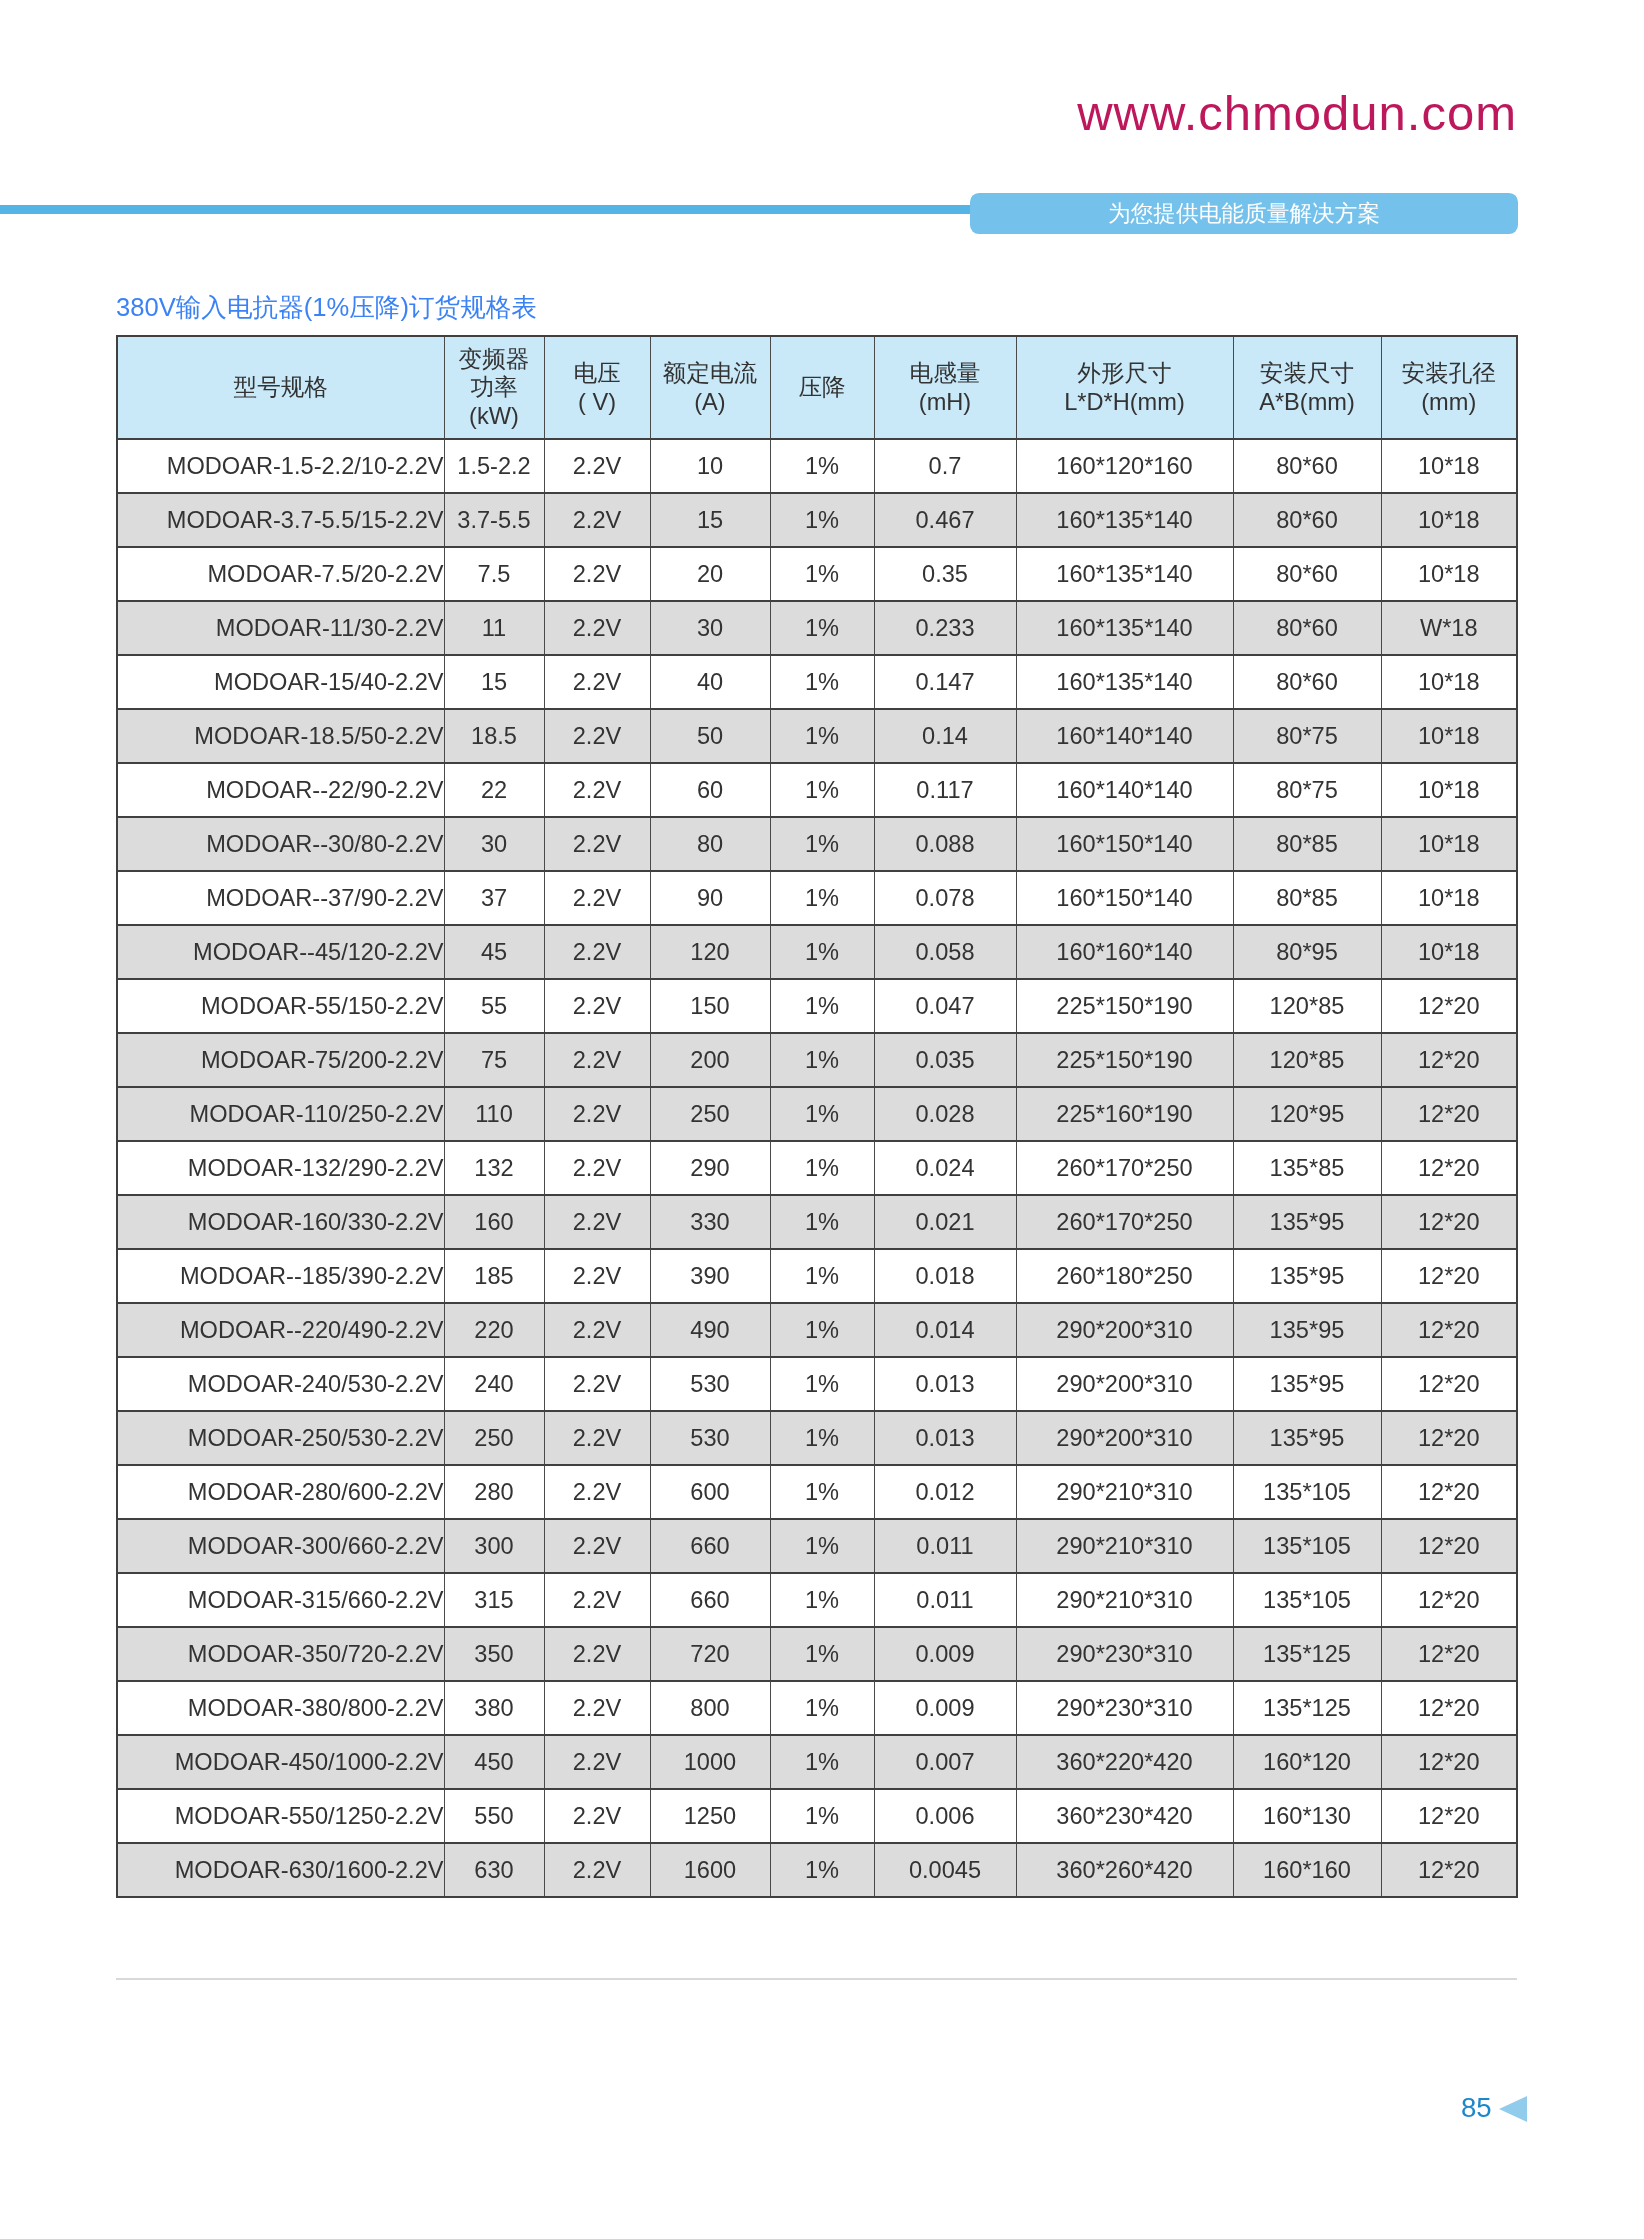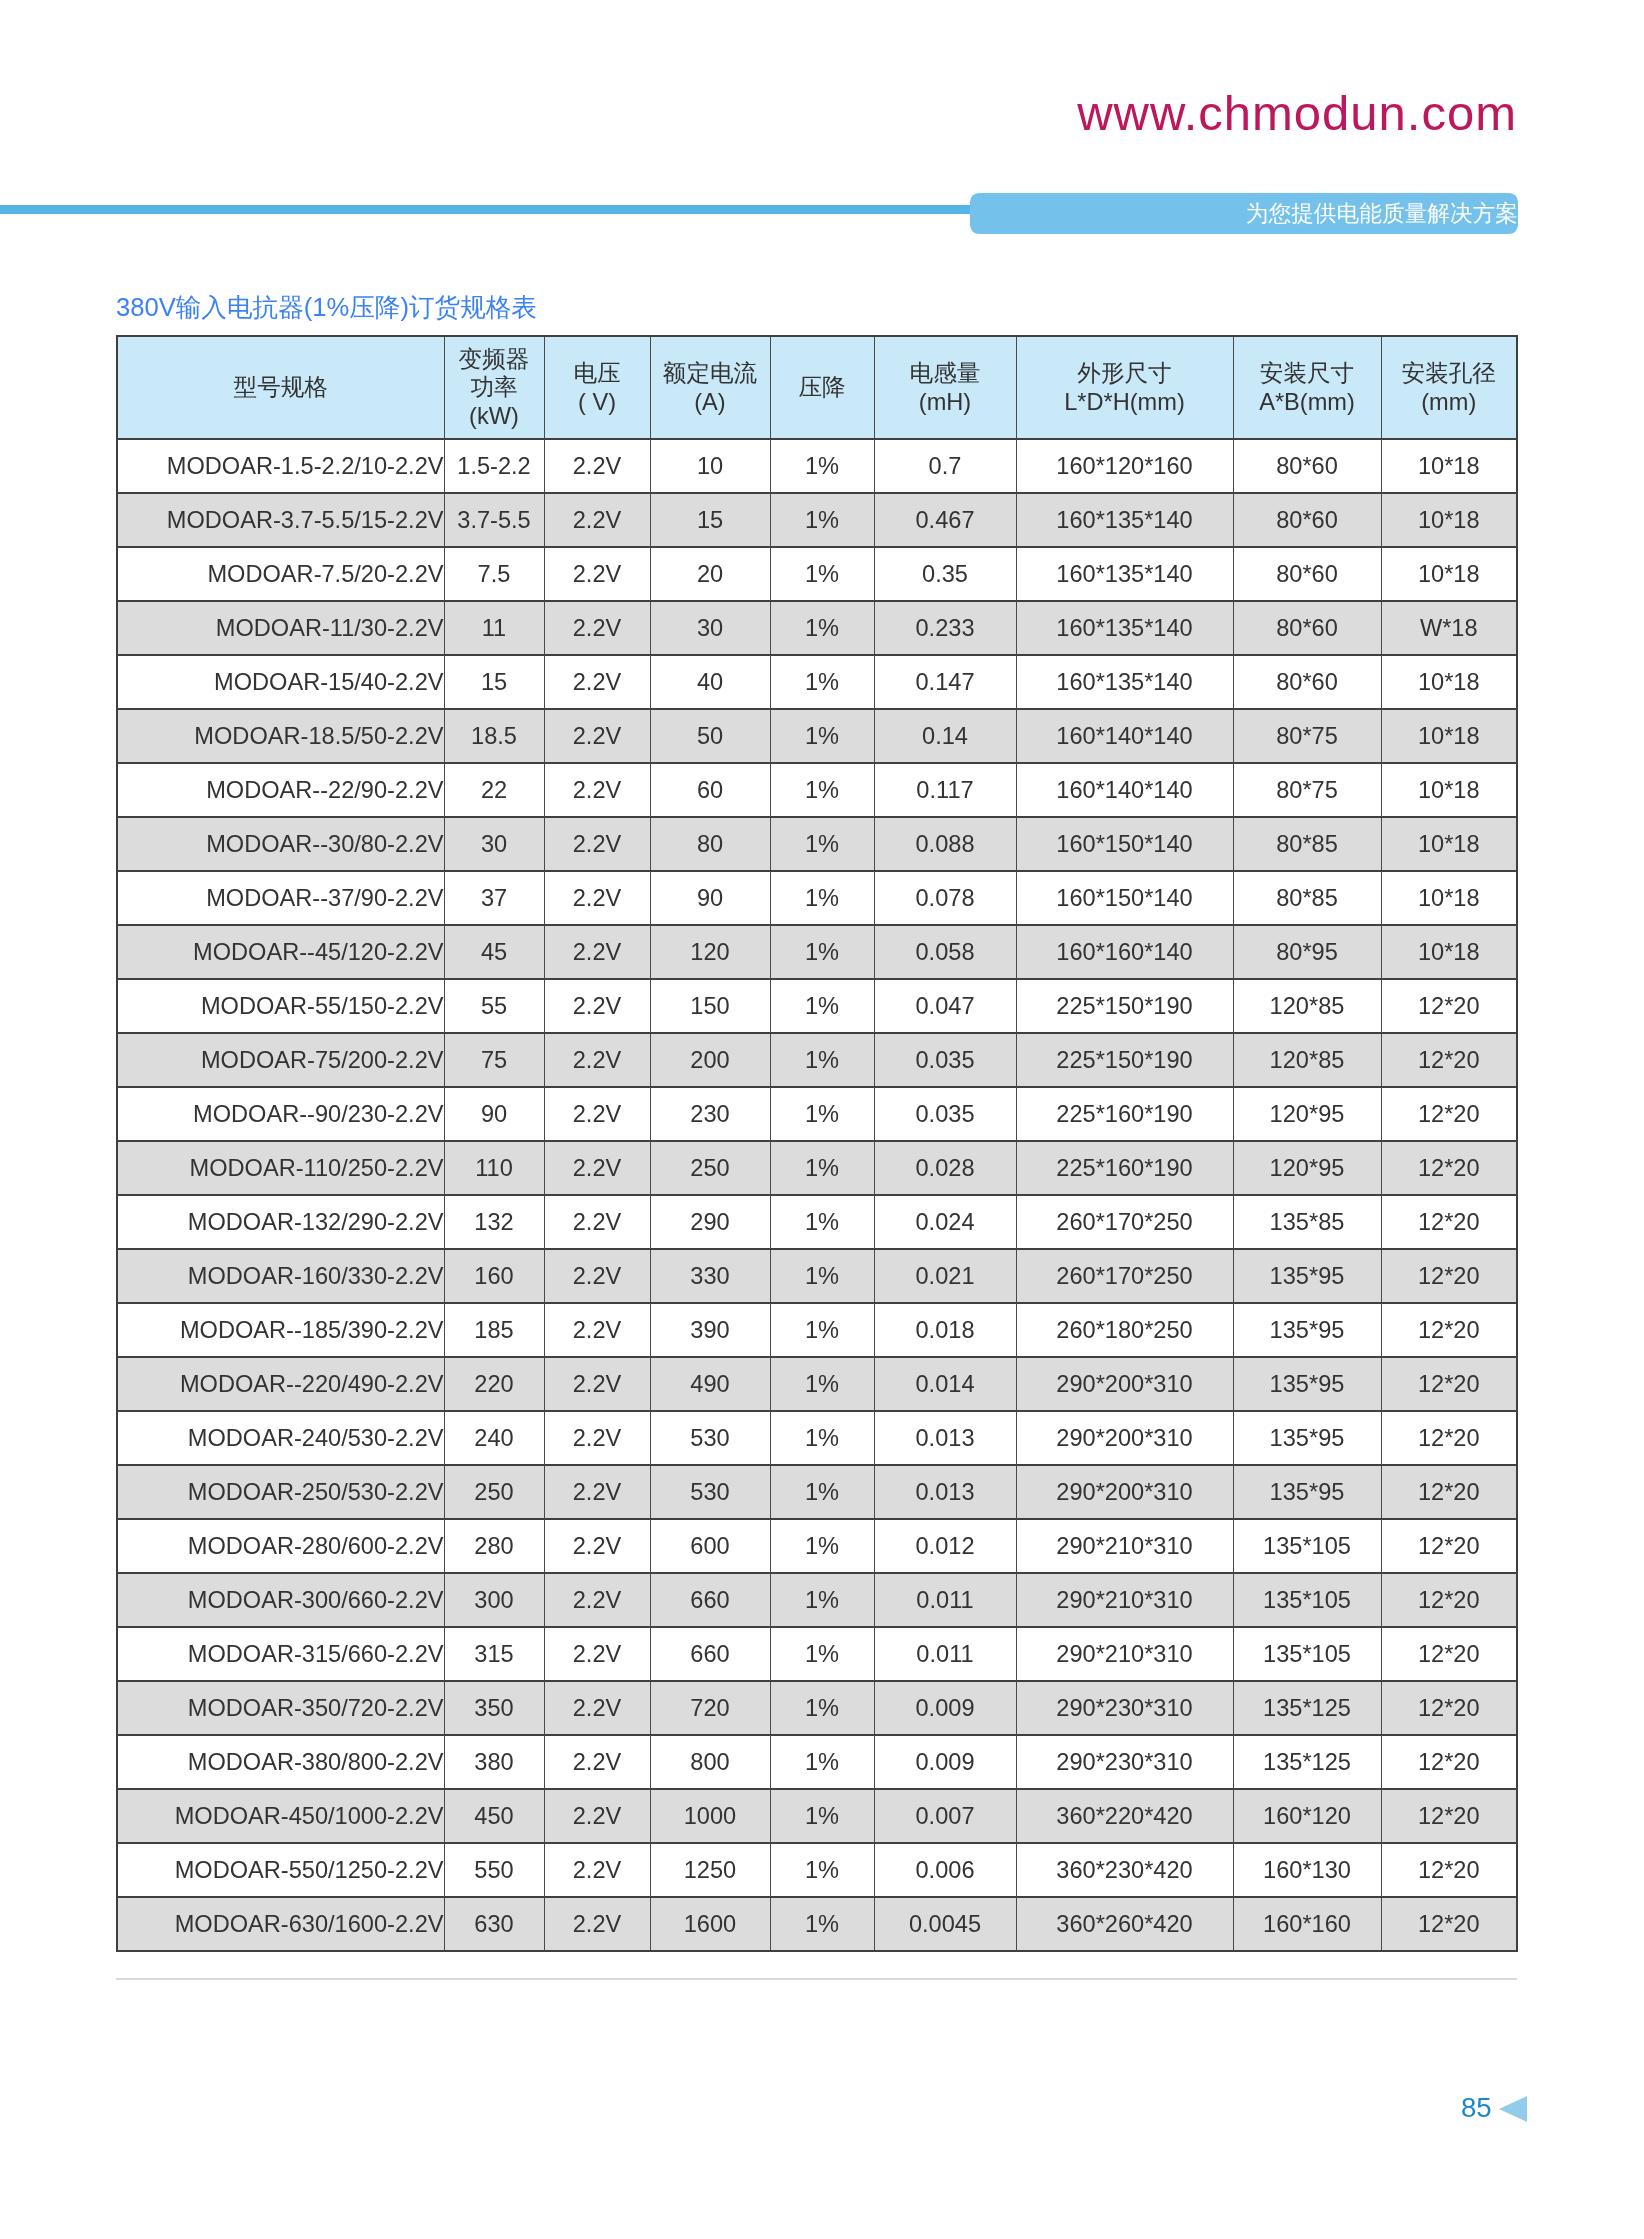--- a/index.html
+++ b/index.html
@@ -29,21 +29,21 @@
   .slogan-box {
     position: absolute;
     top: 193px; left: 970px;
     width: 548px; height: 41px;
     background: #74c2ec;
     border-radius: 8.9px;
     color: #ffffff;
     font-size: 22.7px;
     display: flex;
     align-items: center;
-    justify-content: flex-end;
+    justify-content: center;
   }
 
   .table-title {
     position: absolute;
     left: 116px; top: 290px;
     font-size: 25.6px;
     color: #3b82f6;
   }
 
   table.spec {
@@ -279,31 +279,20 @@
         <td class="model-cell">MODOAR-75/200-2.2V</td>
         <td>75</td>
         <td>2.2V</td>
         <td>200</td>
         <td>1%</td>
         <td>0.035</td>
         <td>225*150*190</td>
         <td>120*85</td>
         <td>12*20</td>
       </tr>
-      <tr>
-        <td class="model-cell">MODOAR--90/230-2.2V</td>
-        <td>90</td>
-        <td>2.2V</td>
-        <td>230</td>
-        <td>1%</td>
-        <td>0.035</td>
-        <td>225*160*190</td>
-        <td>120*95</td>
-        <td>12*20</td>
-      </tr>
       <tr class="gray">
         <td class="model-cell">MODOAR-110/250-2.2V</td>
         <td>110</td>
         <td>2.2V</td>
         <td>250</td>
         <td>1%</td>
         <td>0.028</td>
         <td>225*160*190</td>
         <td>120*95</td>
         <td>12*20</td>

